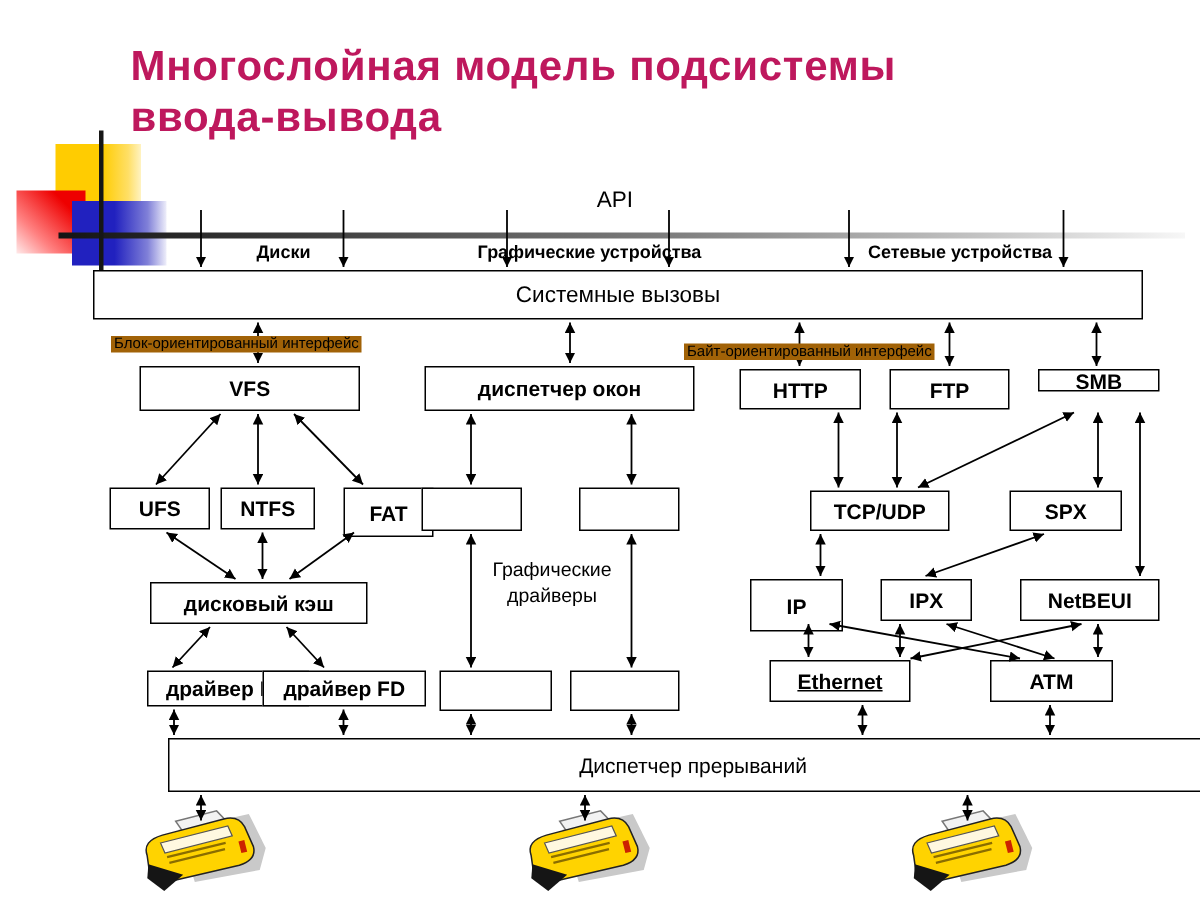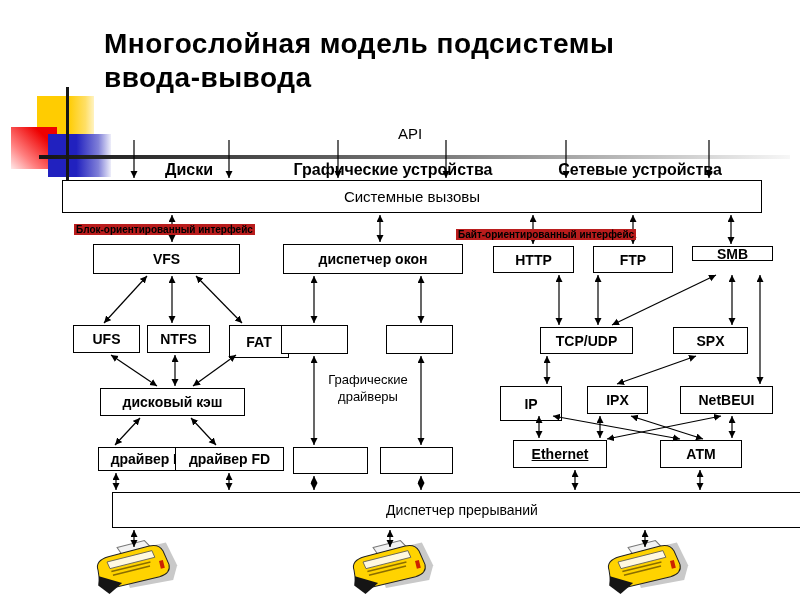--- a/index.html
+++ b/index.html
@@ -1,41 +1,41 @@
 <!DOCTYPE html>
 <html><head>
 <meta charset="utf-8">
 <style>
   html,body{margin:0;padding:0;background:#fff;}
   #slide{position:relative;width:800px;height:600px;background:#fff;overflow:hidden;
          font-family:"Liberation Sans", sans-serif;color:#000;}
   
-  .title{position:absolute;left:104px;top:27px;font-size:28px;line-height:34px;
-         font-weight:bold;color:#000000;letter-spacing:0.5px;}
+  .title{position:absolute;left:87px;top:27px;font-size:28px;line-height:34px;
+         font-weight:bold;color:#be185d;letter-spacing:0.5px;}
   
   .dec{position:absolute;}
   .dec-yellow{left:37px;top:96px;width:57px;height:41px;
     background:linear-gradient(to right,#ffcc01 55%,#ffdf66 85%,#fff3c2);}
   .dec-red{left:11px;top:127px;width:46px;height:42px;
     background:linear-gradient(225deg,#ee0000 25%,#ff8080 70%,#ffe9e9);}
   .dec-blue{left:48px;top:134px;width:63px;height:43px;
     background:linear-gradient(to right,#2121bf 45%,#8080d8 80%,#eeeefa);}
   .dec-vline{left:66px;top:87px;width:3px;height:94px;background:#161616;}
   .dec-rule{left:39px;top:155px;width:751px;height:4px;
     background:linear-gradient(to right,#141414 0%,#3d3d3d 22%,#7f7f7f 55%,#c4c4c4 82%,#f7f7f7 100%);}
   
   .box{position:absolute;background:#fff;border:1px solid #000;display:flex;
        align-items:center;justify-content:center;font-size:14px;font-weight:bold;
        box-sizing:border-box;z-index:1;white-space:nowrap;}
   .box.reg{font-weight:normal;font-size:15px;}
   
   .lbl{position:absolute;white-space:nowrap;z-index:1;}
   .lbl-api{font-size:15px;}
-  .lbl-dev{font-size:16px;font-weight:bold;text-align:center;}
-  .lbl-iface{font-size:10px;font-weight:bold;background:#b91c1c;z-index:3;padding:0 2px;}
+  .lbl-dev{font-size:12px;font-weight:bold;text-align:center;}
+  .lbl-iface{font-size:10px;font-weight:normal;background:#a16207;z-index:3;padding:0 2px;}
   .lbl-gfx{font-size:13px;text-align:center;line-height:17px;z-index:1;}
   
   svg.wires{position:absolute;left:0;top:0;z-index:2;}
   svg.wires line{stroke:#000;stroke-width:1.2;}
   line.d{marker-start:url(#mStart);marker-end:url(#mEnd);}
   line.s{marker-end:url(#mEnd);}
   .printer{position:absolute;z-index:1;}
 </style>
 </head>
 <body>

